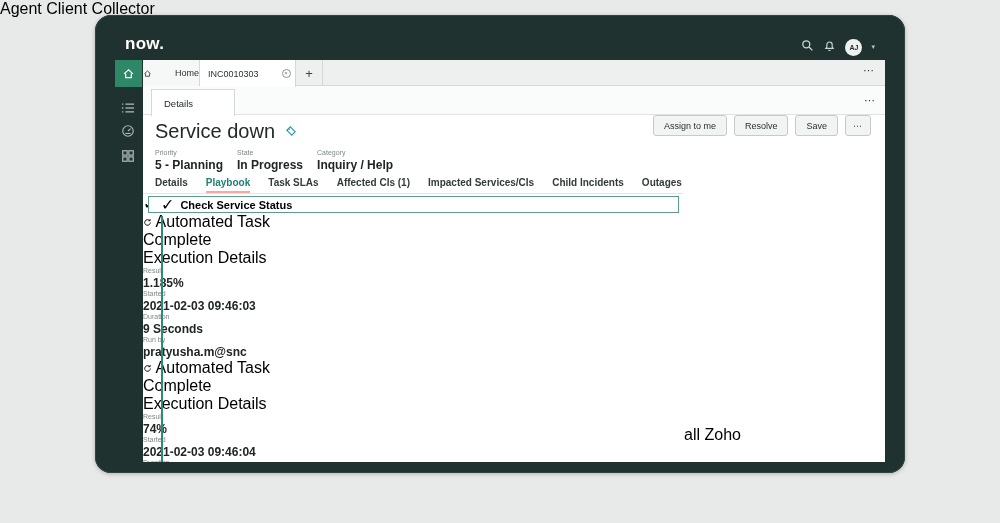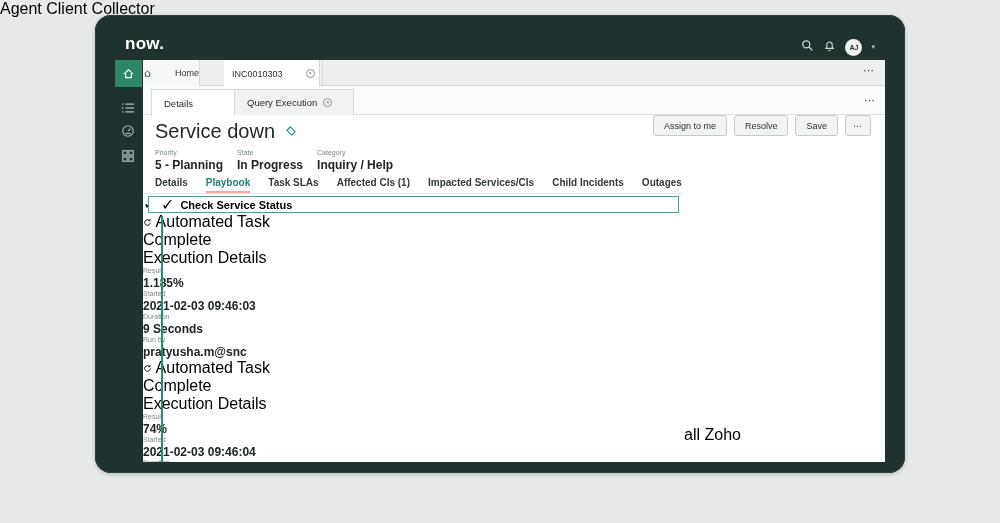--- a/index.html
+++ b/index.html
@@ -20,21 +20,21 @@
   .side-home { position:absolute; left:20px; top:45px; width:27px; height:27px; background:#2e8767;
                display:flex; align-items:center; justify-content:center; color:#fff; }
   .side-ic { position:absolute; left:26px; color:#aeb9b7; }
 
   
   .content { position:absolute; left:48px; top:45px; width:742px; height:402px; background:#fff; overflow:hidden; }
 
   .tabrow1 { position:relative; height:26px; background:#eef0f0; border-bottom:1px solid #d5d8d7; }
   .tab { position:absolute; top:0; height:26px; display:flex; align-items:center; gap:23px; font-size:9px; color:#2b3332; }
   .tab-home { left:0; width:57px; justify-content:center; background:#f6f7f7; border-right:1px solid #d5d8d7; }
-  .tab-record { left:57px; width:96px; padding:0 8px; background:#fff; border-right:1px solid #d5d8d7; height:27px; z-index:2; justify-content:flex-start;margin-left:24px; }
+  .tab-record { left:57px; width:96px; padding:0 8px; background:#fff; border-right:1px solid #d5d8d7; height:27px; z-index:2; justify-content:flex-start; }
   .tab-plus { left:153px; width:27px; justify-content:center; font-size:13px; color:#3c4543; border-right:1px solid #d5d8d7; }
   .more-btn { position:absolute; right:10px; top:4px; font-size:11px; color:#333a39; letter-spacing:1px; }
 
   .tabrow2 { position:relative; height:29px; background:#fafbfb; border-bottom:1px solid #dfe2e1; }
   .tab2 { position:absolute; top:3px; height:27px; display:flex; align-items:center; gap:6px; font-size:9.5px; color:#1f2626; padding:0 12px; }
   .tab-details { left:8px; width:84px; background:#fff; border:1px solid #d5d8d7; border-bottom:none; z-index:2; }
   .tab-query { left:92px; width:119px; height:26px; background:#f1f2f2; border:1px solid #d5d8d7; border-left:none; border-bottom:none; }
   .more-btn2 { position:absolute; right:10px; top:8px; font-size:11px; color:#333a39; }
 
   .closec { width:9px; height:9px; border:1px solid #8a9492; border-radius:50%; font-size:6px; line-height:7px; text-align:center; color:#6b7573; flex:none; }
@@ -173,24 +173,20 @@
         <span class="closec">×</span>
       </div>
       <div class="tab tab-plus">+</div>
       <div class="more-btn">⋯</div>
     </div>
 
     <div class="tabrow2">
       <div class="tab2 tab-details">
         <span>Details</span>
       </div>
-      <div class="tab2 tab-query">
-        <span>Query Execution</span>
-        <span class="closec">×</span>
-      </div>
       <div class="more-btn2">⋯</div>
     </div>
 
     <div class="rec-header">
       <div class="rec-title-row">
         <span class="rec-title">Service down</span>
         <span>
           <svg width="12" height="12" viewBox="0 0 16 16" fill="none" stroke="#2f97a8" stroke-width="1.5">
               <path d="M2.5 7 7 2.5l6.5 6.5L9 13.5 2.5 7z"></path>
               <circle cx="5.6" cy="5.6" r="1" fill="#2f97a8" stroke="none"></circle>

